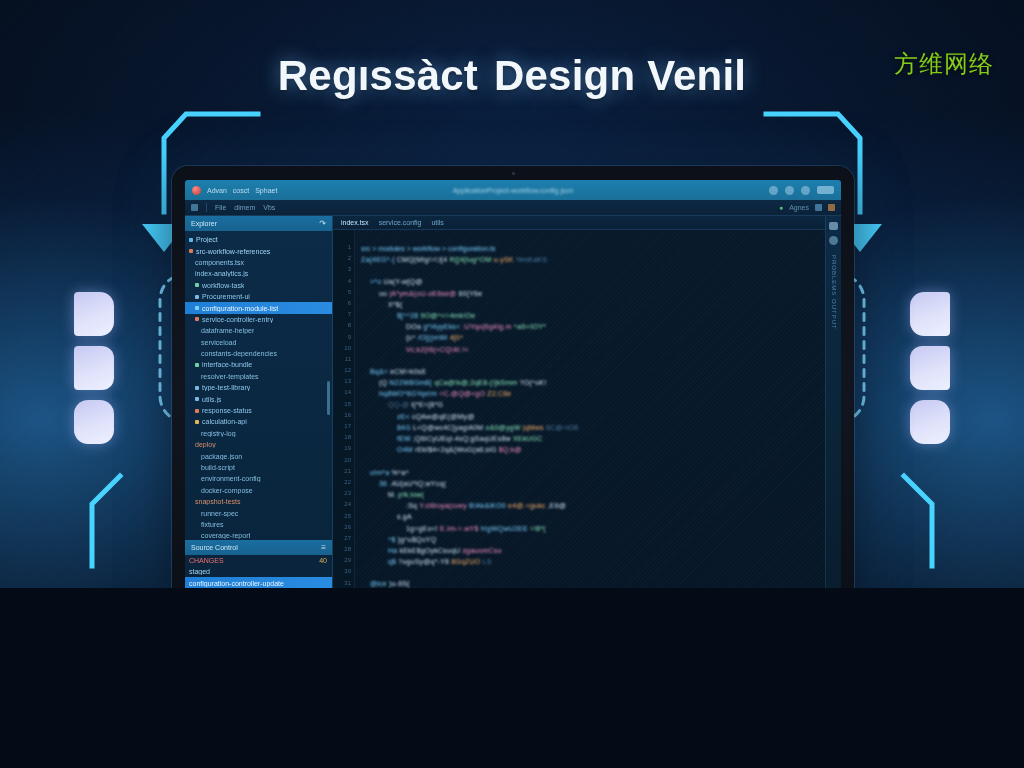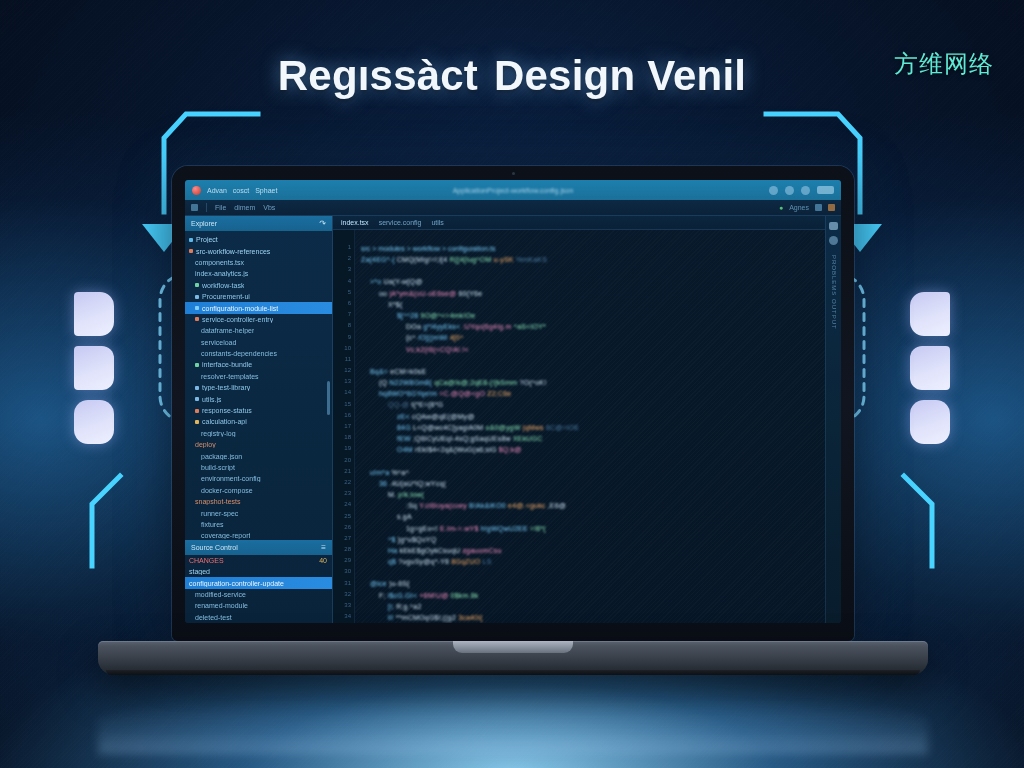--- a/index.html
+++ b/index.html
@@ -10,21 +10,21 @@
     height: 768px;
     overflow: hidden;
     font-family: "Liberation Sans", sans-serif;
     background: #050b16;
   }
 
   
   .stage {
     position: relative;
     width: 1024px;
-    height: 768px;
+    height: 588px;
     overflow: hidden;
     background:
       radial-gradient(ellipse 820px 300px at 50% 790px, rgba(120,205,255,.95) 0%, rgba(60,150,225,.55) 30%, rgba(20,70,130,.15) 62%, rgba(0,0,0,0) 80%),
       radial-gradient(ellipse 560px 420px at 6% 430px, rgba(40,130,205,.62) 0%, rgba(16,60,115,.22) 55%, rgba(0,0,0,0) 78%),
       radial-gradient(ellipse 560px 420px at 95% 430px, rgba(40,130,205,.62) 0%, rgba(16,60,115,.22) 55%, rgba(0,0,0,0) 78%),
       radial-gradient(ellipse 900px 520px at 50% 110px, rgba(14,45,85,.75) 0%, rgba(7,22,45,.9) 55%, rgba(4,12,26,1) 100%),
       linear-gradient(180deg, #050d1c 0%, #081navy 0%, #07162c 22%, #0a2murky 0%, #0b2b4e 46%, #12456f 66%, #1a6396 82%, #2d84bb 94%, #3f9bd0 100%);
   }
   
   .bg-fallback {
@@ -56,21 +56,21 @@
     letter-spacing: .2px;
     color: #f2f7fc;
     text-shadow: 0 0 18px rgba(120,190,255,.55), 0 2px 4px rgba(0,0,0,.6);
   }
   .headline .gap { display: inline-block; width: 16px; }
 
   .watermark {
     position: absolute; z-index: 30;
     right: 30px; top: 48px;
     font-size: 24px;
-    color: #5eead4;
+    color: #84cc16;
     letter-spacing: 1px;
     text-shadow: 0 1px 5px rgba(0,0,0,.65);
   }
 
   .caption {
     position: absolute; z-index: 30;
     left: 0; right: 0; top: 704px;
     text-align: center;
     font-size: 23px;
     color: #eaf2fa;

